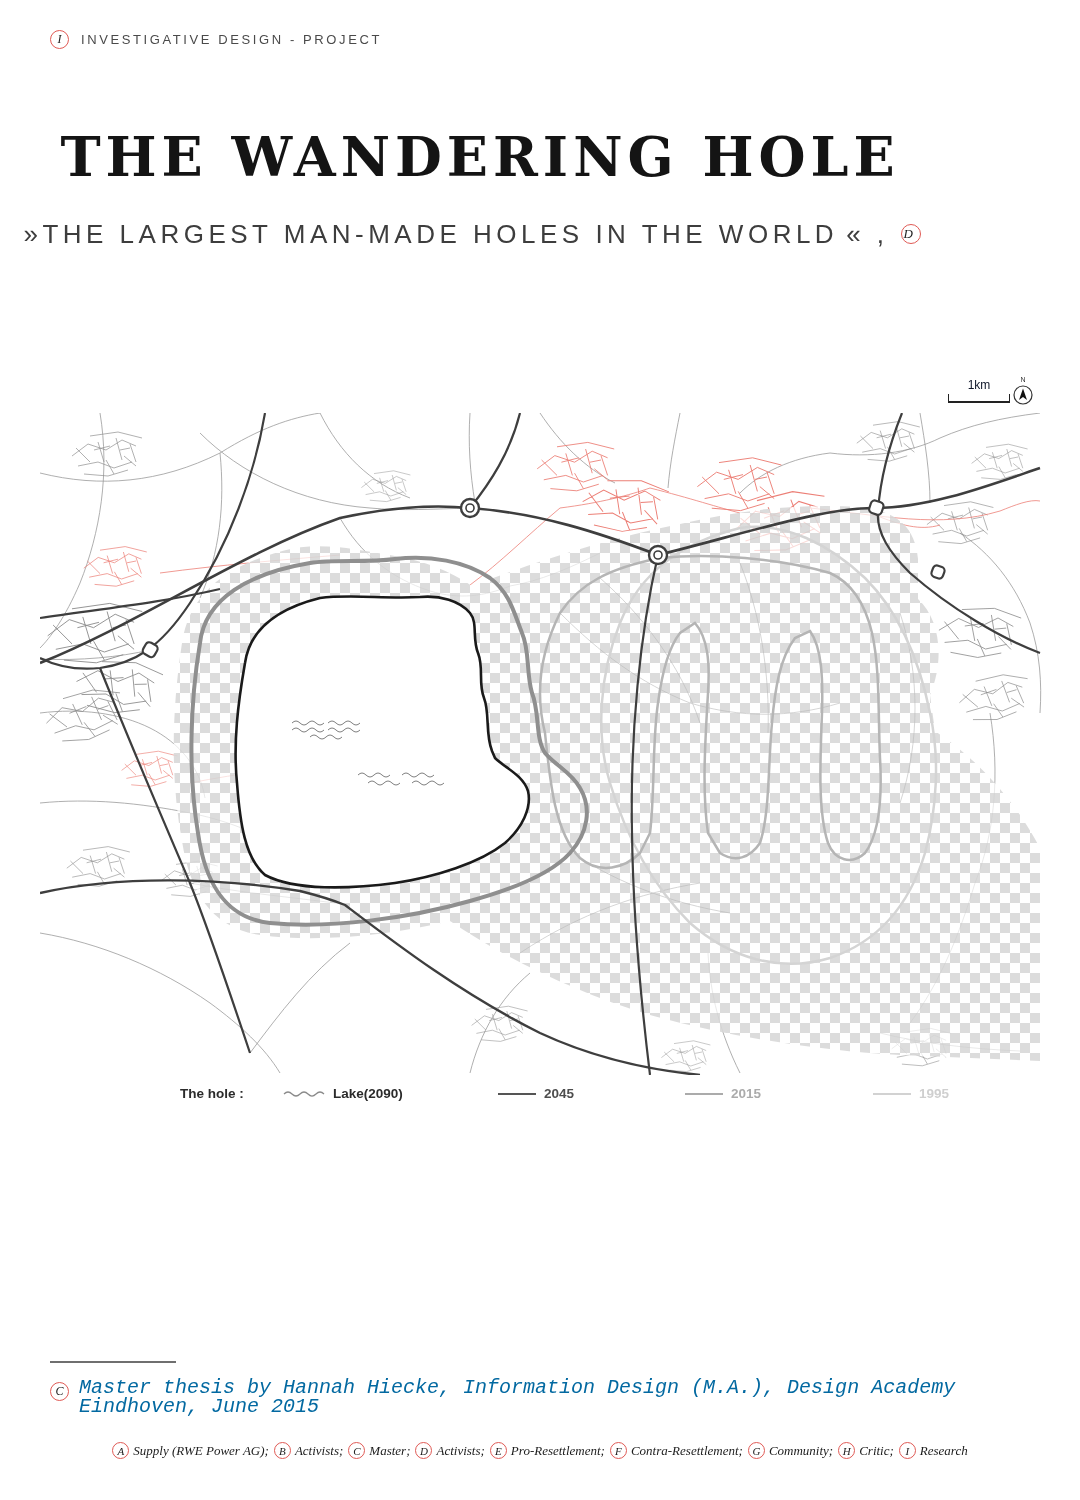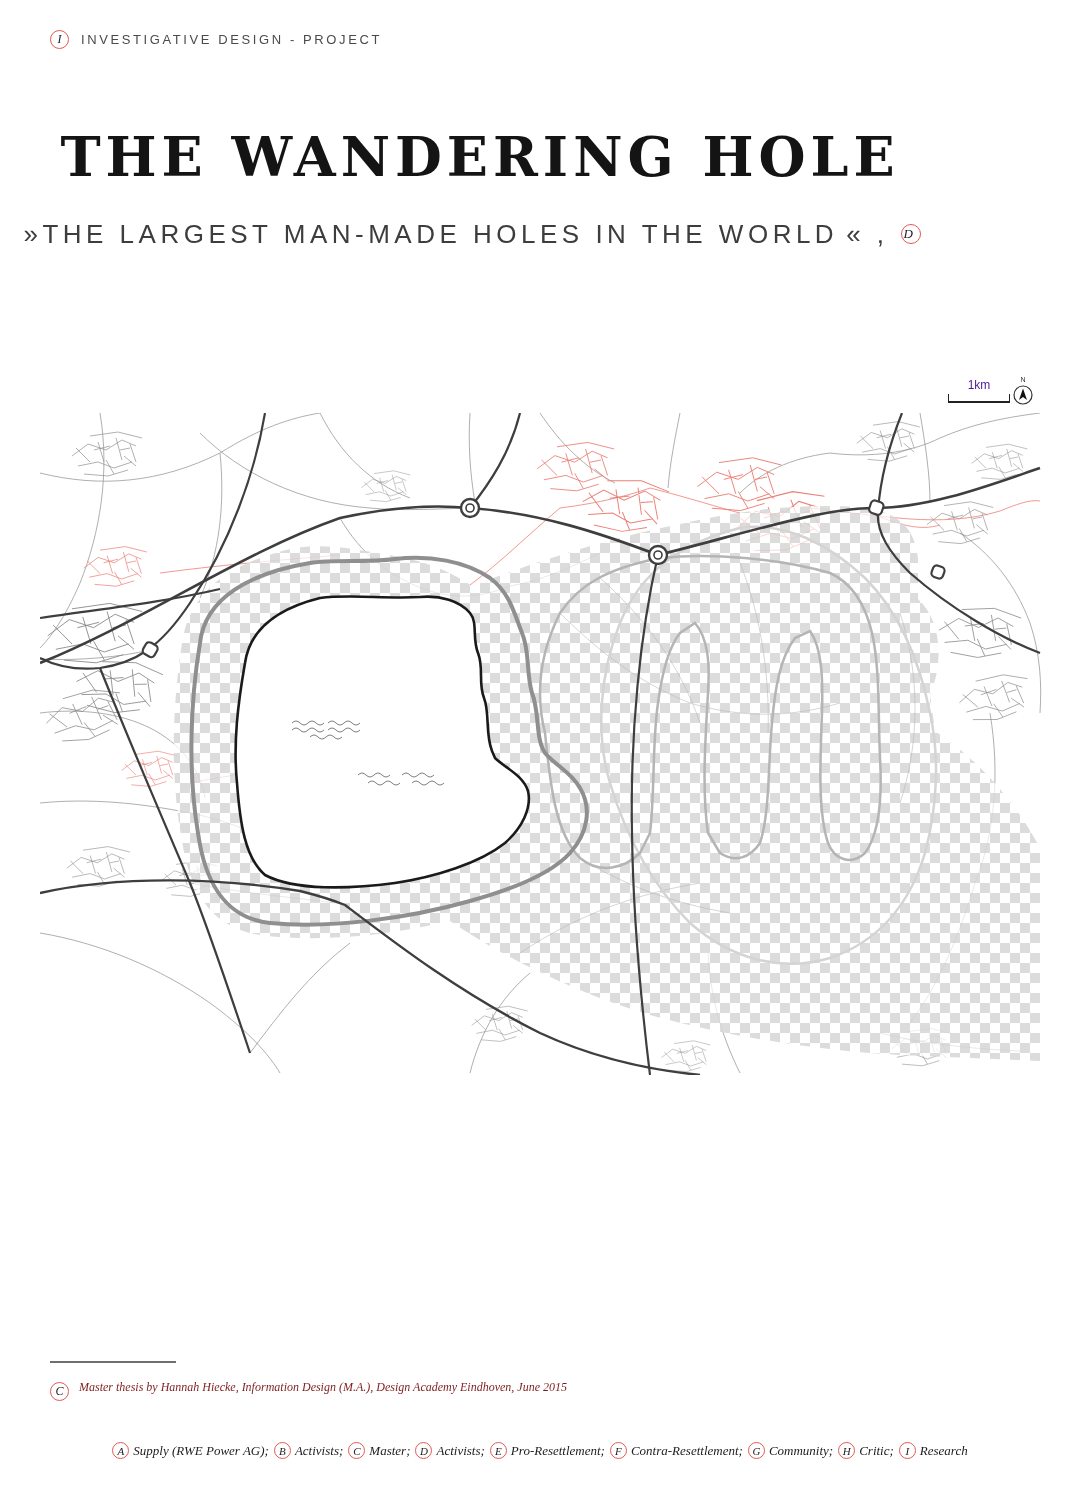--- a/index.html
+++ b/index.html
@@ -18,42 +18,42 @@
   .title{position:absolute;left:0;top:125px;width:960px;text-align:center;
          font-family:"DejaVu Serif",serif;font-weight:700;font-size:54px;color:#141414;
          letter-spacing:5px;}
   .subtitle{position:absolute;left:0;top:218px;width:944px;text-align:center;
             font-size:26px;letter-spacing:4.5px;color:#3d3d3d;line-height:32px;}
   .subtitle .row{display:flex;justify-content:center;align-items:center;gap:8px;}
   .subtitle .badge{width:20px;height:20px;font-size:13px;margin-left:4px;}
 
   
   .scalebar{position:absolute;left:948px;top:378px;width:62px;text-align:center;
-            font-size:12px;color:#4c1d95;}
+            font-size:12px;color:#0f172a;}
   .scalebar .bar{margin-top:2px;height:7px;border-left:1.5px solid #222;
                  border-right:1.5px solid #222;border-bottom:2px solid #222;}
   .north{position:absolute;left:1012px;top:376px;width:22px;text-align:center;
          font-size:7px;color:#333;line-height:8px;}
 
   
   .map{position:absolute;left:40px;top:413px;width:1005px;height:662px;}
 
   
   .mlegend{position:absolute;left:0;top:1086px;width:1080px;height:22px;
            font-size:13.5px;color:#222;}
   .mlegend .item{position:absolute;top:0;display:flex;align-items:center;gap:8px;}
   .mlegend .t-bold{font-weight:700;color:#2b2b2b;}
   .mlegend .line{width:38px;height:0;border-top:2.5px solid #555;}
 
   
   .footer-rule{position:absolute;left:50px;top:1361px;width:126px;height:2px;background:#6f6f6f;}
   .footnote{position:absolute;left:50px;top:1378px;display:flex;gap:10px;align-items:flex-start;}
   .footnote .badge{margin-top:4px;}
-  .footnote .txt{font-family:Liberation Serif, serif;font-style:italic;font-size:12px;
-                 line-height:19px;color:#7f1d1d;}
+  .footnote .txt{font-family:Liberation Mono, monospace;font-style:italic;font-size:20px;
+                 line-height:19px;color:#0369a1;}
 
   .actors{position:absolute;left:0;top:1442px;width:1080px;display:flex;
           justify-content:center;align-items:center;flex-wrap:nowrap;gap:5px;
           font-family:"Liberation Serif",serif;font-style:italic;font-size:13px;color:#1c1c1c;}
   .actors .item{display:flex;align-items:center;gap:4px;white-space:nowrap;}
   .actors .badge{width:17px;height:17px;font-size:11px;}
 </style>
 </head>
 <body>
 
@@ -231,20 +231,43 @@
         <circle cx="430" cy="95" r="4" stroke-width="1.6"></circle>
         <circle cx="618" cy="142" r="9" stroke-width="2.4"></circle>
         <circle cx="618" cy="142" r="4" stroke-width="1.6"></circle>
         <rect x="830" y="88" width="13" height="13" rx="4" transform="rotate(18 836 94)" stroke-width="2.2"></rect>
         <rect x="104" y="230" width="13" height="13" rx="4" transform="rotate(30 110 236)" stroke-width="2.2"></rect>
         <rect x="892" y="153" width="12" height="12" rx="4" transform="rotate(20 898 159)" stroke-width="2.2"></rect>
       </g>
     </g>
   </svg>
 
+  <div class="mlegend">
+    <div class="item" style="left:180px">
+      <span class="t-bold">The hole :</span>
+    </div>
+    <div class="item" style="left:283px">
+      <svg width="42" height="10" viewBox="0 0 42 10">
+        <path d="M1,5 q4,-4 8,0 t8,0 t8,0 t8,0 t8,0" fill="none" stroke="#8a8a8a" stroke-width="1.2"></path>
+      </svg>
+      <span class="t-bold">Lake(2090)</span>
+    </div>
+    <div class="item" style="left:498px">
+      <span class="line" style="border-color:#555555"></span>
+      <span style="color:#4d4d4d;font-weight:700">2045</span>
+    </div>
+    <div class="item" style="left:685px">
+      <span class="line" style="border-color:#ababab"></span>
+      <span style="color:#ababab;font-weight:700">2015</span>
+    </div>
+    <div class="item" style="left:873px">
+      <span class="line" style="border-color:#d2d2d2"></span>
+      <span style="color:#cfcfcf;font-weight:700">1995</span>
+    </div>
+  </div>
 
   <div class="footer-rule"></div>
   <div class="footnote">
     <span class="badge">C</span>
     <div class="txt">
       <div>Master thesis by Hannah Hiecke, Information Design (M.A.), Design Academy Eindhoven, June 2015</div>
     </div>
   </div>
 
   <div class="actors">

